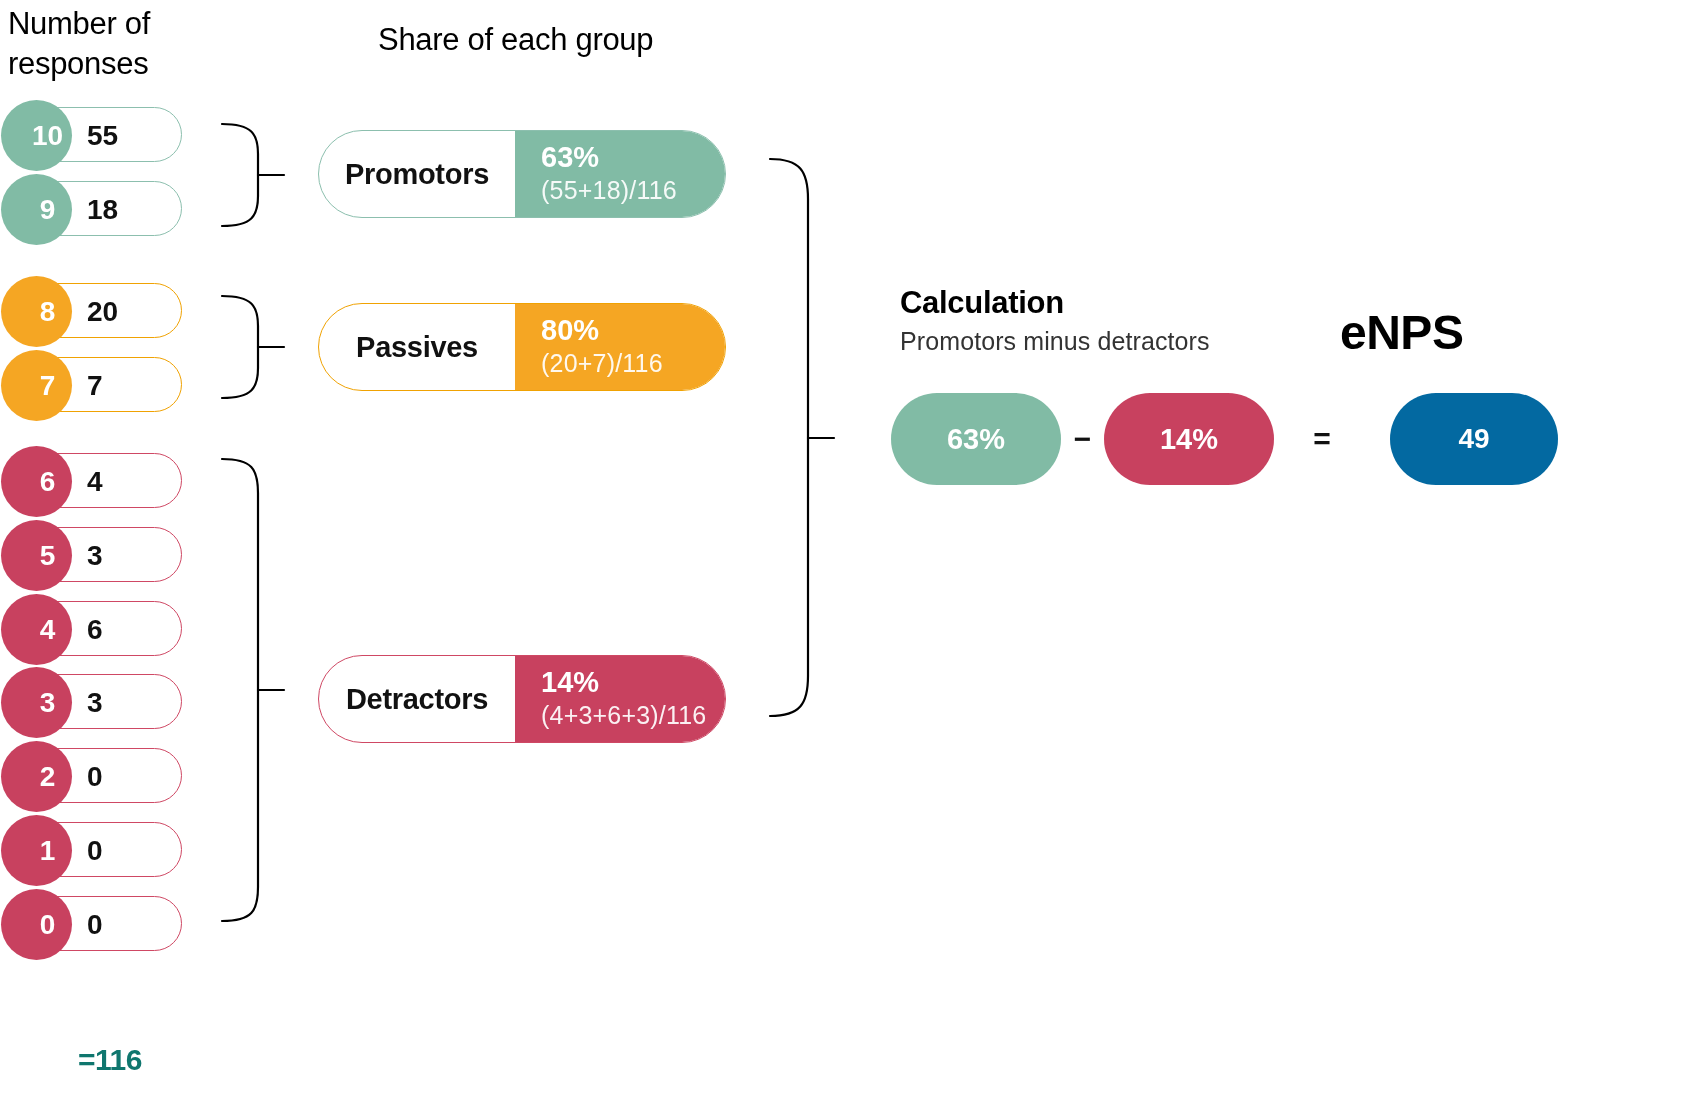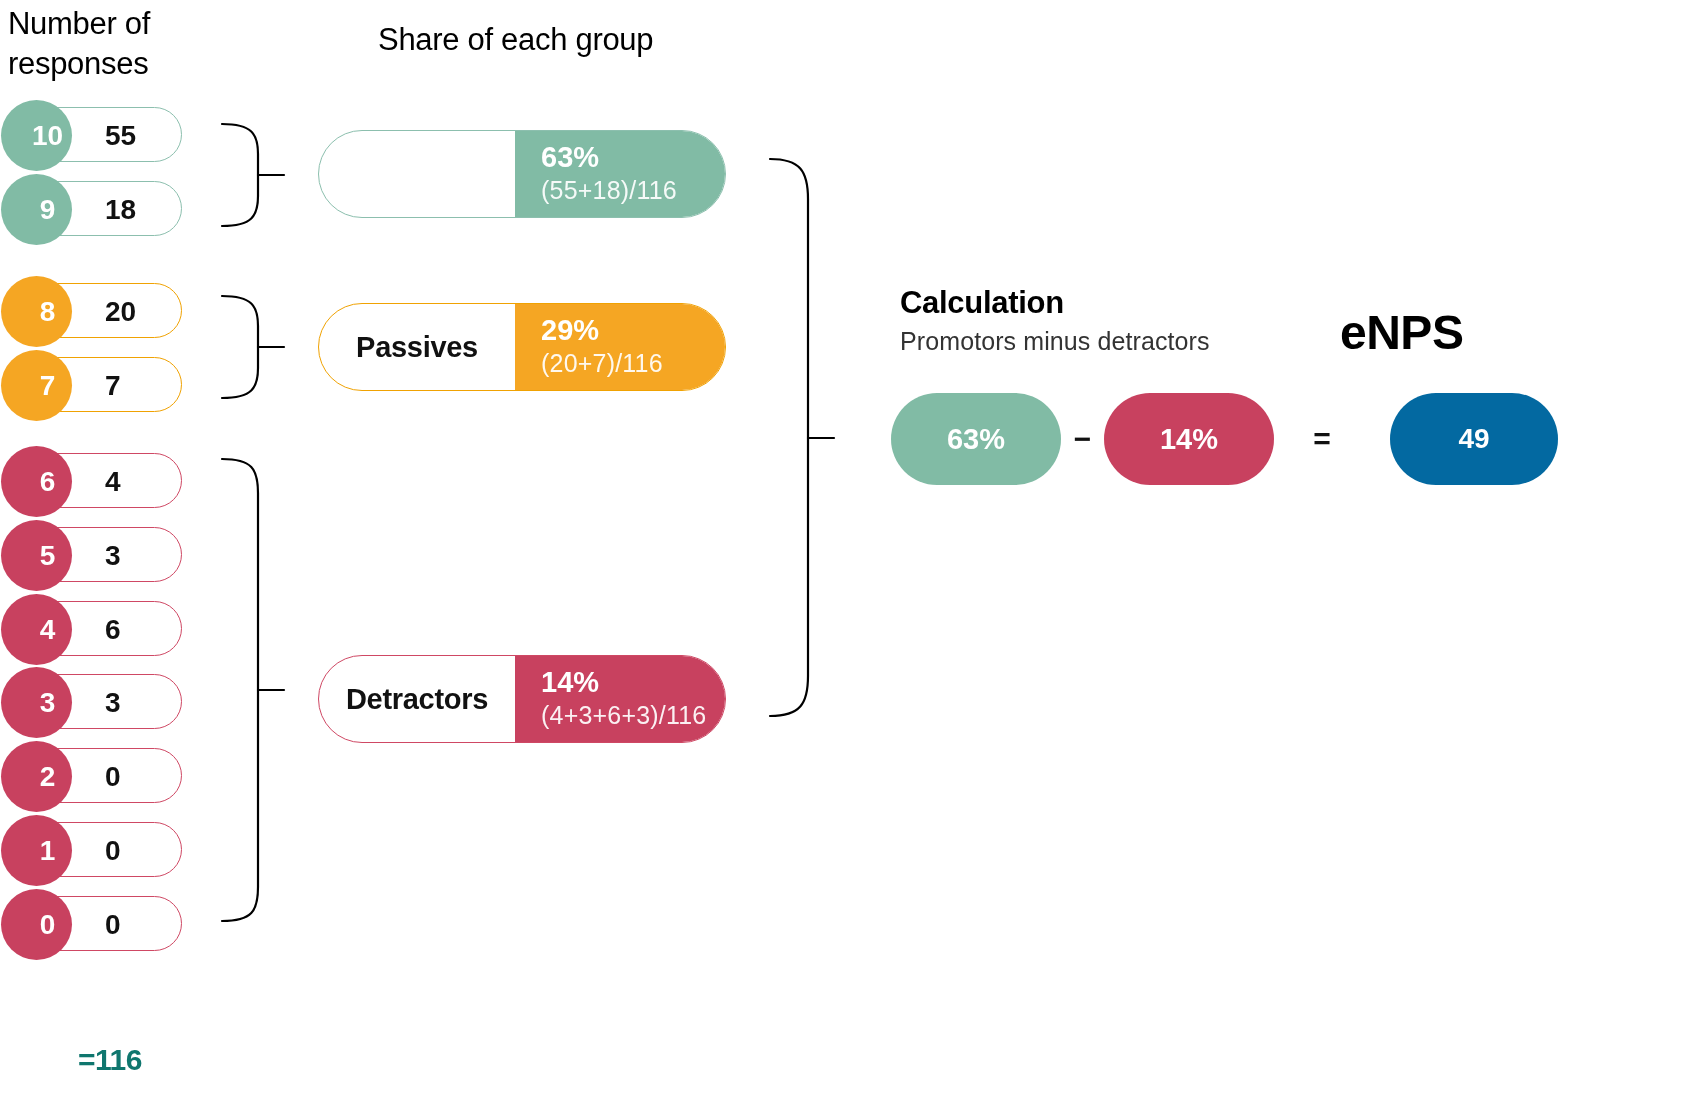--- a/index.html
+++ b/index.html
@@ -62,21 +62,21 @@
     align-items: center;
     justify-content: center;
     box-sizing: border-box;
     padding-left: 22px;
   }
   .resp-pill.orange .resp-circle { background: #f5a623; }
   .resp-pill.red .resp-circle    { background: #c8415f; }
 
   .resp-count {
     position: absolute;
-    left: 94px;
+    left: 76px;
     top: 0;
     height: 55px;
     display: flex;
     align-items: center;
     font-weight: bold;
     font-size: 28px;
     color: #111111;
   }
 
   .total-label {
@@ -292,30 +292,31 @@
     <path d="M 4 4 C 34 4, 40 14, 40 38 L 40 432 C 40 456, 34 466, 4 466"></path>
     <line x1="40" y1="235" x2="66" y2="235"></line>
   </svg>
 
   <svg class="bracket-svg" style="left:766px; top:155px;" width="70" height="565" viewBox="0 0 70 565">
     <path d="M 4 4 C 34 4, 42 16, 42 44 L 42 521 C 42 549, 34 561, 4 561"></path>
     <line x1="42" y1="283" x2="68" y2="283"></line>
   </svg>
 
   <div class="group-bar" id="bar-promotors" style="top:130px;">
+    <div class="bar-label">Promotors</div>
     <div class="bar-fill">
       <div class="bar-pct">63%</div>
       <div class="bar-formula">(55+18)/116</div>
     </div>
   </div>
 
   <div class="group-bar orange" id="bar-passives" style="top:303px;">
     <div class="bar-label">Passives</div>
     <div class="bar-fill">
-      <div class="bar-pct">29%</div>
+      <div class="bar-pct">80%</div>
       <div class="bar-formula">(20+7)/116</div>
     </div>
   </div>
 
   <div class="group-bar red" id="bar-detractors" style="top:655px;">
     <div class="bar-label">Detractors</div>
     <div class="bar-fill">
       <div class="bar-pct">14%</div>
       <div class="bar-formula">(4+3+6+3)/116</div>
     </div>

